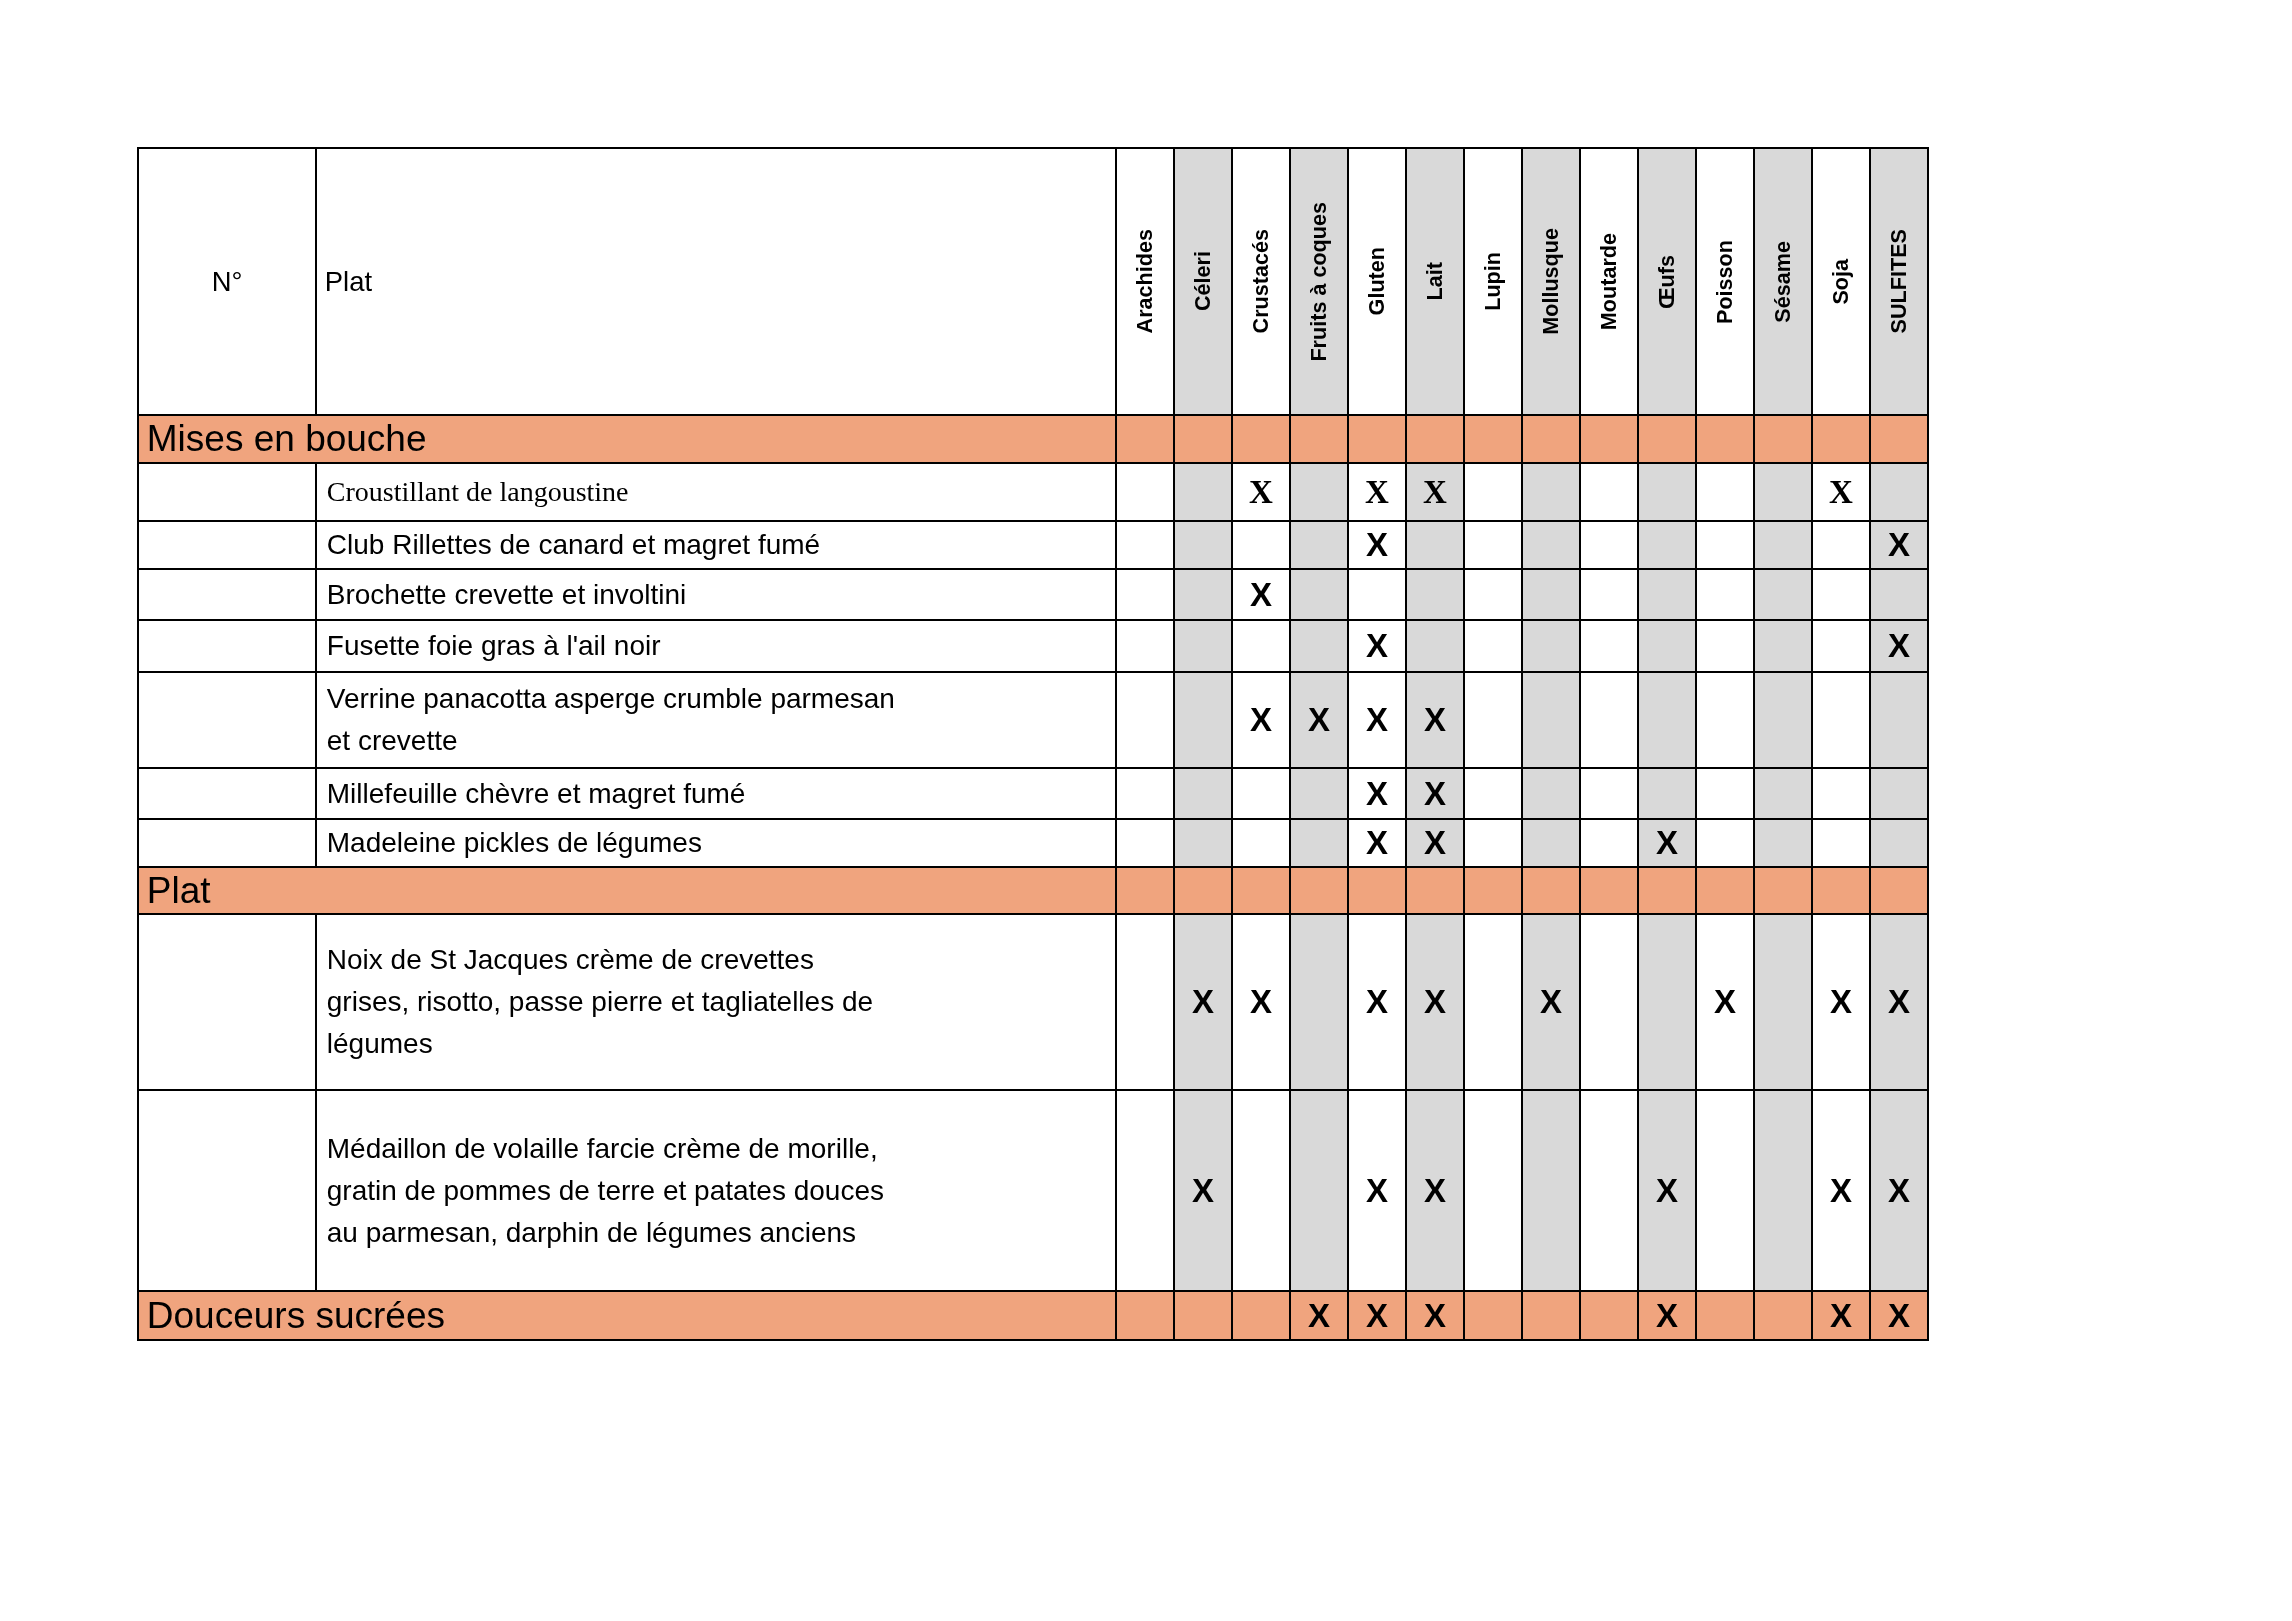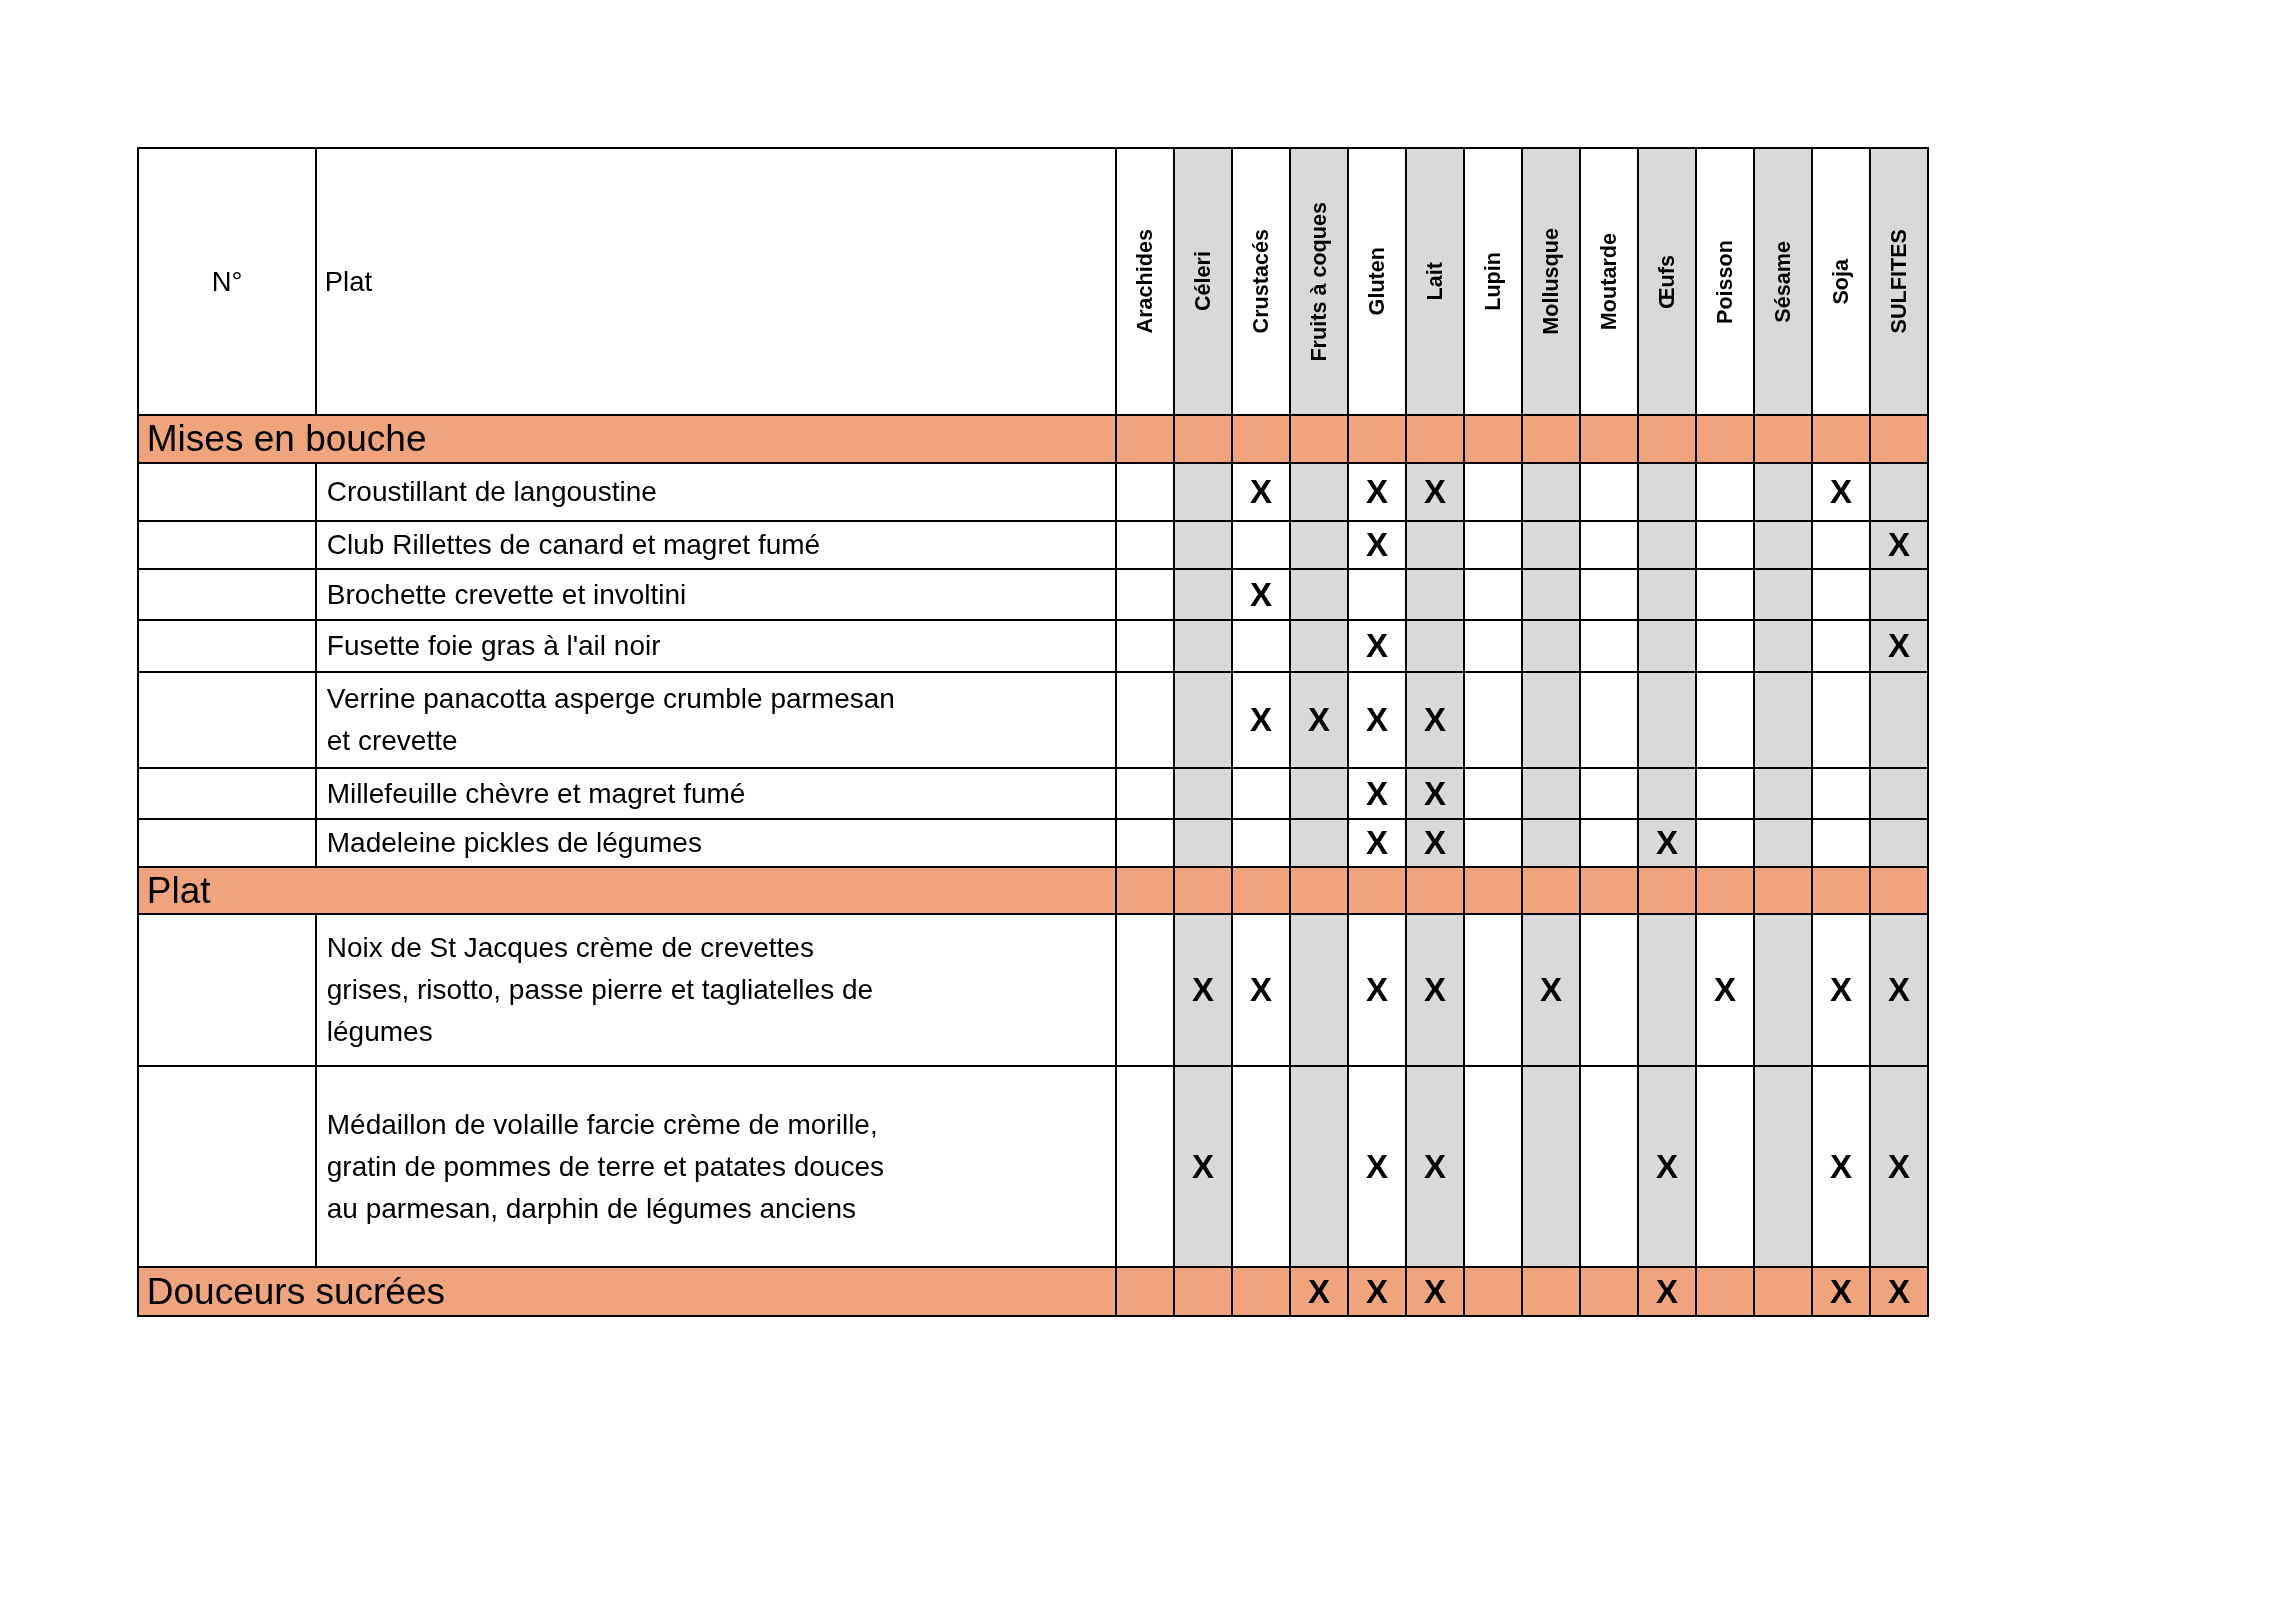--- a/index.html
+++ b/index.html
@@ -116,21 +116,21 @@
           <td class="mark-cell"></td>
           <td class="mark-cell"></td>
           <td class="mark-cell"></td>
           <td class="mark-cell"></td>
           <td class="mark-cell"></td>
           <td class="mark-cell"></td>
           <td class="mark-cell"></td>
           <td class="mark-cell"></td>
           <td class="mark-cell"></td>
         </tr>
-        <tr class="dish" style="height: 58px;">
+        <tr class="dish" style="height: 58px; font-family: Liberation Serif, serif;">
           <td class="num-cell"></td>
           <td class="dish-label">Croustillant de langoustine</td>
           <td class="mark-cell"></td>
           <td class="mark-cell shade"></td>
           <td class="mark-cell">X</td>
           <td class="mark-cell shade"></td>
           <td class="mark-cell">X</td>
           <td class="mark-cell shade">X</td>
           <td class="mark-cell"></td>
           <td class="mark-cell shade"></td>
@@ -260,21 +260,21 @@
           <td class="mark-cell"></td>
           <td class="mark-cell"></td>
           <td class="mark-cell"></td>
           <td class="mark-cell"></td>
           <td class="mark-cell"></td>
           <td class="mark-cell"></td>
           <td class="mark-cell"></td>
           <td class="mark-cell"></td>
           <td class="mark-cell"></td>
         </tr>
-        <tr class="dish" style="height: 152px; padding-left: 24px;">
+        <tr class="dish" style="height: 176px; padding-left: 24px;">
           <td class="num-cell"></td>
           <td class="dish-label">Noix de St Jacques crème de crevettes
 grises, risotto, passe pierre et tagliatelles de
 légumes</td>
           <td class="mark-cell"></td>
           <td class="mark-cell shade">X</td>
           <td class="mark-cell">X</td>
           <td class="mark-cell shade"></td>
           <td class="mark-cell">X</td>
           <td class="mark-cell shade">X</td>

